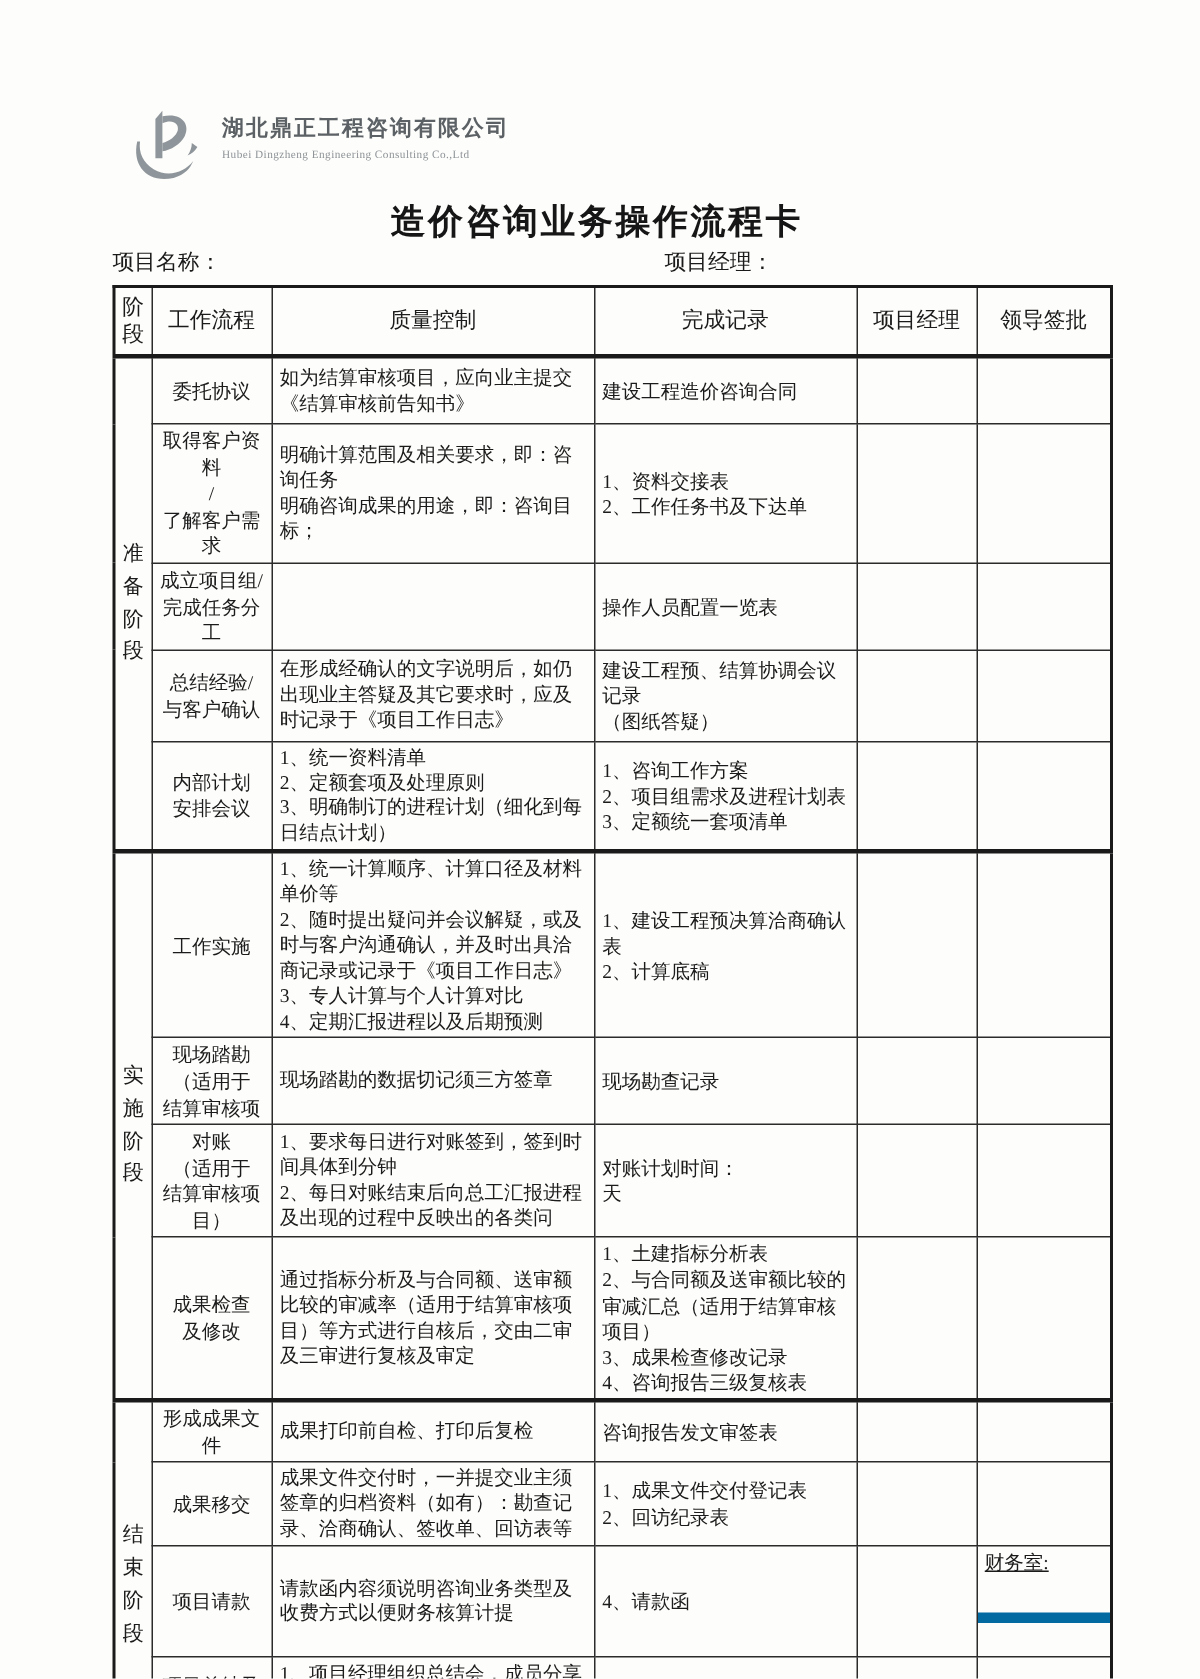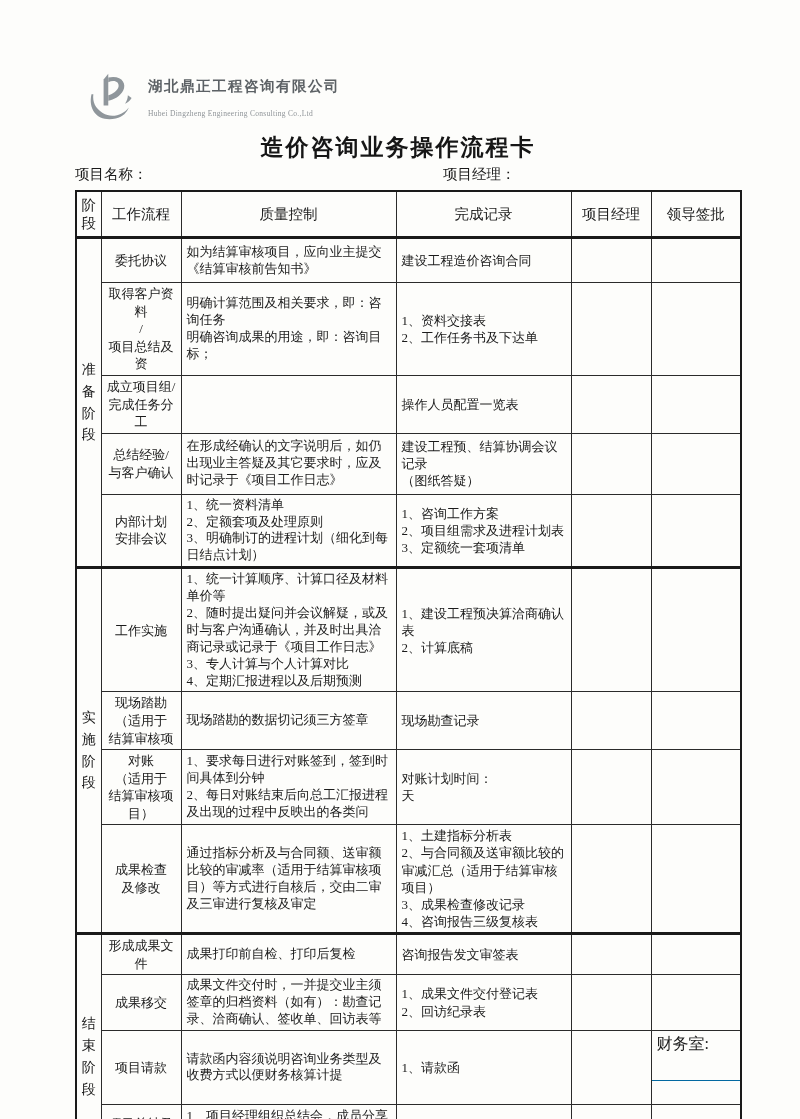--- a/index.html
+++ b/index.html
@@ -11,21 +11,21 @@
     position:relative;
     -webkit-font-smoothing:antialiased;
   }
   .page{position:absolute;inset:0;}
 
   
   .logo{position:absolute;left:84px;top:70px;display:flex;align-items:flex-start;}
   .logo-mark{width:56px;height:58px;flex:0 0 auto;}
   .logo-text{margin-left:8px;margin-top:8px;}
   .logo-cn{font-size:14.5px;font-weight:bold;color:#5c6165;letter-spacing:1.5px;line-height:1.2;font-family:Liberation Serif, serif;}
-  .logo-en{font-size:7.5px;color:#8e9397;letter-spacing:.3px;margin-top:14px;}
+  .logo-en{font-size:7.5px;color:#8e9397;letter-spacing:.3px;margin-top:3px;}
 
   
   .doc-title{position:absolute;left:0;top:132px;width:796px;text-align:center;
     font-size:23px;font-weight:bold;letter-spacing:2px;color:#161616;}
   .meta{position:absolute;top:165px;left:75px;width:665px;font-size:14.5px;color:#1a1a1a;}
   .meta .pm-label{position:absolute;left:368px;top:0;}
 
   
   .tbl-wrap{position:absolute;left:75px;top:190px;width:665px;}
   table{border-collapse:collapse;table-layout:fixed;width:665px;
@@ -48,22 +48,22 @@
   .hd-stage{white-space:pre-line;line-height:1.25;}
 
   
   .r1{height:45px;}  .r2{height:64px;}  .r3{height:40px;}  .r4{height:61px;}
   .r5{height:60px;}  .r6{height:114px;} .r7{height:50px;}  .r8{height:65px;}
   .r9{height:96px;}  .r10{height:40px;} .r11{height:44px;} .r12{height:73px;}
   .r13{height:75px;}
 
   
   .split{display:flex;flex-direction:column;height:100%;min-height:73px;}
-  .split .top{flex:1;border-bottom:1px solid #0369a1;padding:3px 5px;
-    font-size:16px;text-align:left;}
+  .split .top{flex:1;border-bottom:7px solid #0369a1;padding:3px 5px;
+    font-size:13px;text-align:left;text-decoration:underline;}
   .split .bottom{flex:1;}
 </style>
 </head>
 <body>
 
 <div class="page">
 
   <div class="logo">
     <svg class="logo-mark" viewBox="0 0 60 62" xmlns="http://www.w3.org/2000/svg">
       <path d="M26,4 L26,38 L21,38 L21,10 Z" fill="#8f969b"></path>
@@ -114,21 +114,21 @@
 段</td>
           <td class="c-process">委托协议</td>
           <td class="c-quality">如为结算审核项目，应向业主提交《结算审核前告知书》</td>
           <td class="c-record">建设工程造价咨询合同</td>
           <td class="c-sign"></td>
           <td class="c-sign"></td>
         </tr>
         <tr class="r2">
           <td class="c-process">取得客户资料
 /
-项目总结及资</td>
+了解客户需求</td>
           <td class="c-quality">明确计算范围及相关要求，即：咨询任务
 明确咨询成果的用途，即：咨询目标；</td>
           <td class="c-record">1、资料交接表
 2、工作任务书及下达单</td>
           <td class="c-sign"></td>
           <td class="c-sign"></td>
         </tr>
         <tr class="r3">
           <td class="c-process">成立项目组/
 完成任务分工</td>
@@ -226,21 +226,21 @@
           <td class="c-process">成果移交</td>
           <td class="c-quality">成果文件交付时，一并提交业主须签章的归档资料（如有）：勘查记录、洽商确认、签收单、回访表等</td>
           <td class="c-record">1、成果文件交付登记表
 2、回访纪录表</td>
           <td class="c-sign"></td>
           <td class="c-sign"></td>
         </tr>
         <tr class="r12">
           <td class="c-process">项目请款</td>
           <td class="c-quality">请款函内容须说明咨询业务类型及收费方式以便财务核算计提</td>
-          <td class="c-record">1、请款函</td>
+          <td class="c-record">4、请款函</td>
           <td class="c-sign"></td>
           <td class="c-sign">
             <div class="split">
               <div class="top">财务室:</div>
               <div class="bottom"></div>
             </div>
           </td>
         </tr>
         <tr class="r13">
           <td class="c-process">项目总结及资

